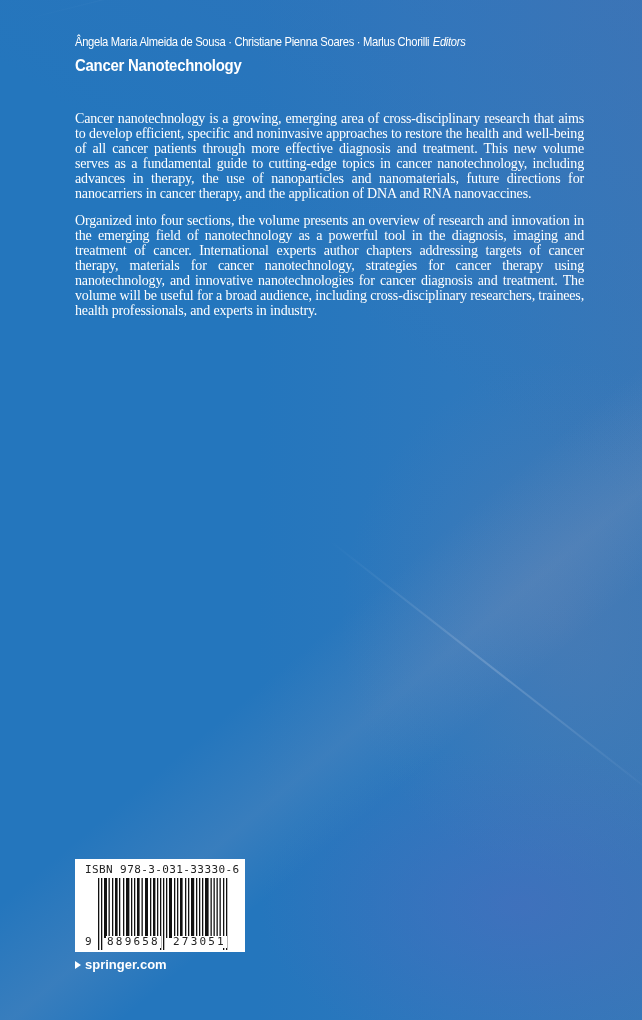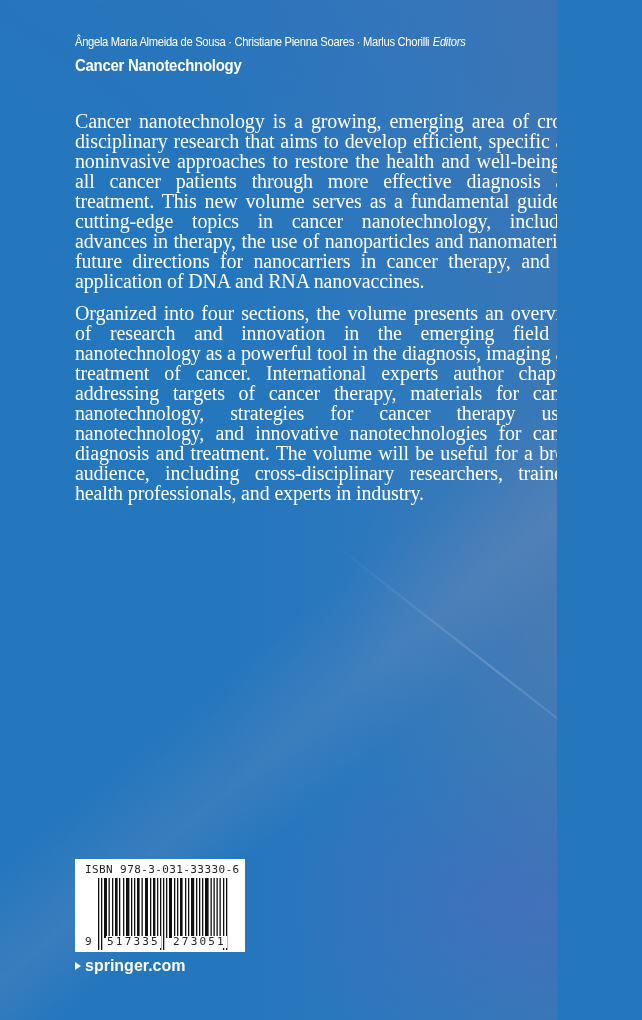--- a/index.html
+++ b/index.html
@@ -9,21 +9,21 @@
     body {
       width: 642px;
       height: 1020px;
       overflow: hidden;
       position: relative;
       background: #2476bd;
     }
     .cover {
       position: absolute;
       left: 0; top: 0;
-      width: 557px;
+      width: 642px;
       height: 1020px;
       background:
         linear-gradient(140deg, rgba(255,255,255,0) 58%, rgba(150,160,190,0.18) 66%, rgba(255,255,255,0) 72%),
         linear-gradient(215deg, rgba(70,110,180,0.35) 0%, rgba(70,110,180,0) 35%),
         radial-gradient(ellipse 260px 160px at 520px 905px, rgba(90,100,190,0.35), rgba(90,100,190,0) 100%),
         radial-gradient(ellipse 220px 260px at 560px 620px, rgba(120,130,170,0.28), rgba(120,130,170,0) 100%),
         linear-gradient(90deg, #2476bd 0%, #2476bd 40%, #2d78bd 70%, #3678b8 100%);
       overflow: hidden;
     }
     .streak {
@@ -74,22 +74,22 @@
       transform: scaleX(0.88);
       transform-origin: left top;
       white-space: nowrap;
     }
     .body-text {
       position: absolute;
       left: 75px;
       top: 111px;
       width: 509px;
       font-family: "Liberation Serif", serif;
-      font-size: 20px;
-      line-height: 20px;
+      font-size: 14px;
+      line-height: 15px;
       color: #ffffff;
       text-align: justify;
       letter-spacing: -0.15px;
     }
     .body-text p {
       margin: 0 0 12px 0;
     }
     .barcode-box {
       position: absolute;
       left: 75px;
@@ -128,21 +128,21 @@
     }
     .digits-first { left: 9px; }
     .digits-g1 { left: 31px; letter-spacing: 2.2px; }
     .digits-g2 { left: 97px; letter-spacing: 2.2px; }
     .springer {
       position: absolute;
       left: 75px;
       top: 957px;
       font-family: "Liberation Sans", sans-serif;
       font-weight: bold;
-      font-size: 16px;
+      font-size: 13px;
       color: #ffffff;
       white-space: nowrap;
       display: flex;
       align-items: center;
       gap: 4px;
     }
     .arrow-icon {
       display: inline-block;
       width: 0; height: 0;
       border-top: 4px solid transparent;
@@ -210,21 +210,21 @@
         <rect x="135.5" y="0" width="1.3" height="60"></rect>
         <rect x="138.5" y="0" width="1.3" height="60"></rect>
         <rect x="141.5" y="0" width="1.3" height="60"></rect>
         <rect x="144.5" y="0" width="1.3" height="60"></rect>
 
         <rect x="148" y="0" width="1.3" height="72"></rect>
         <rect x="151" y="0" width="1.3" height="72"></rect>
       </g>
     </svg>
     <span class="barcode-digits digits-first">9</span>
-    <span class="barcode-digits digits-g1">517335</span>
+    <span class="barcode-digits digits-g1">889658</span>
     <span class="barcode-digits digits-g2">273051</span>
   </div>
 
   <div class="springer">
     <span class="arrow-icon"></span>
     <span>springer.com</span>
   </div>
 </div>
 
 </body></html>

